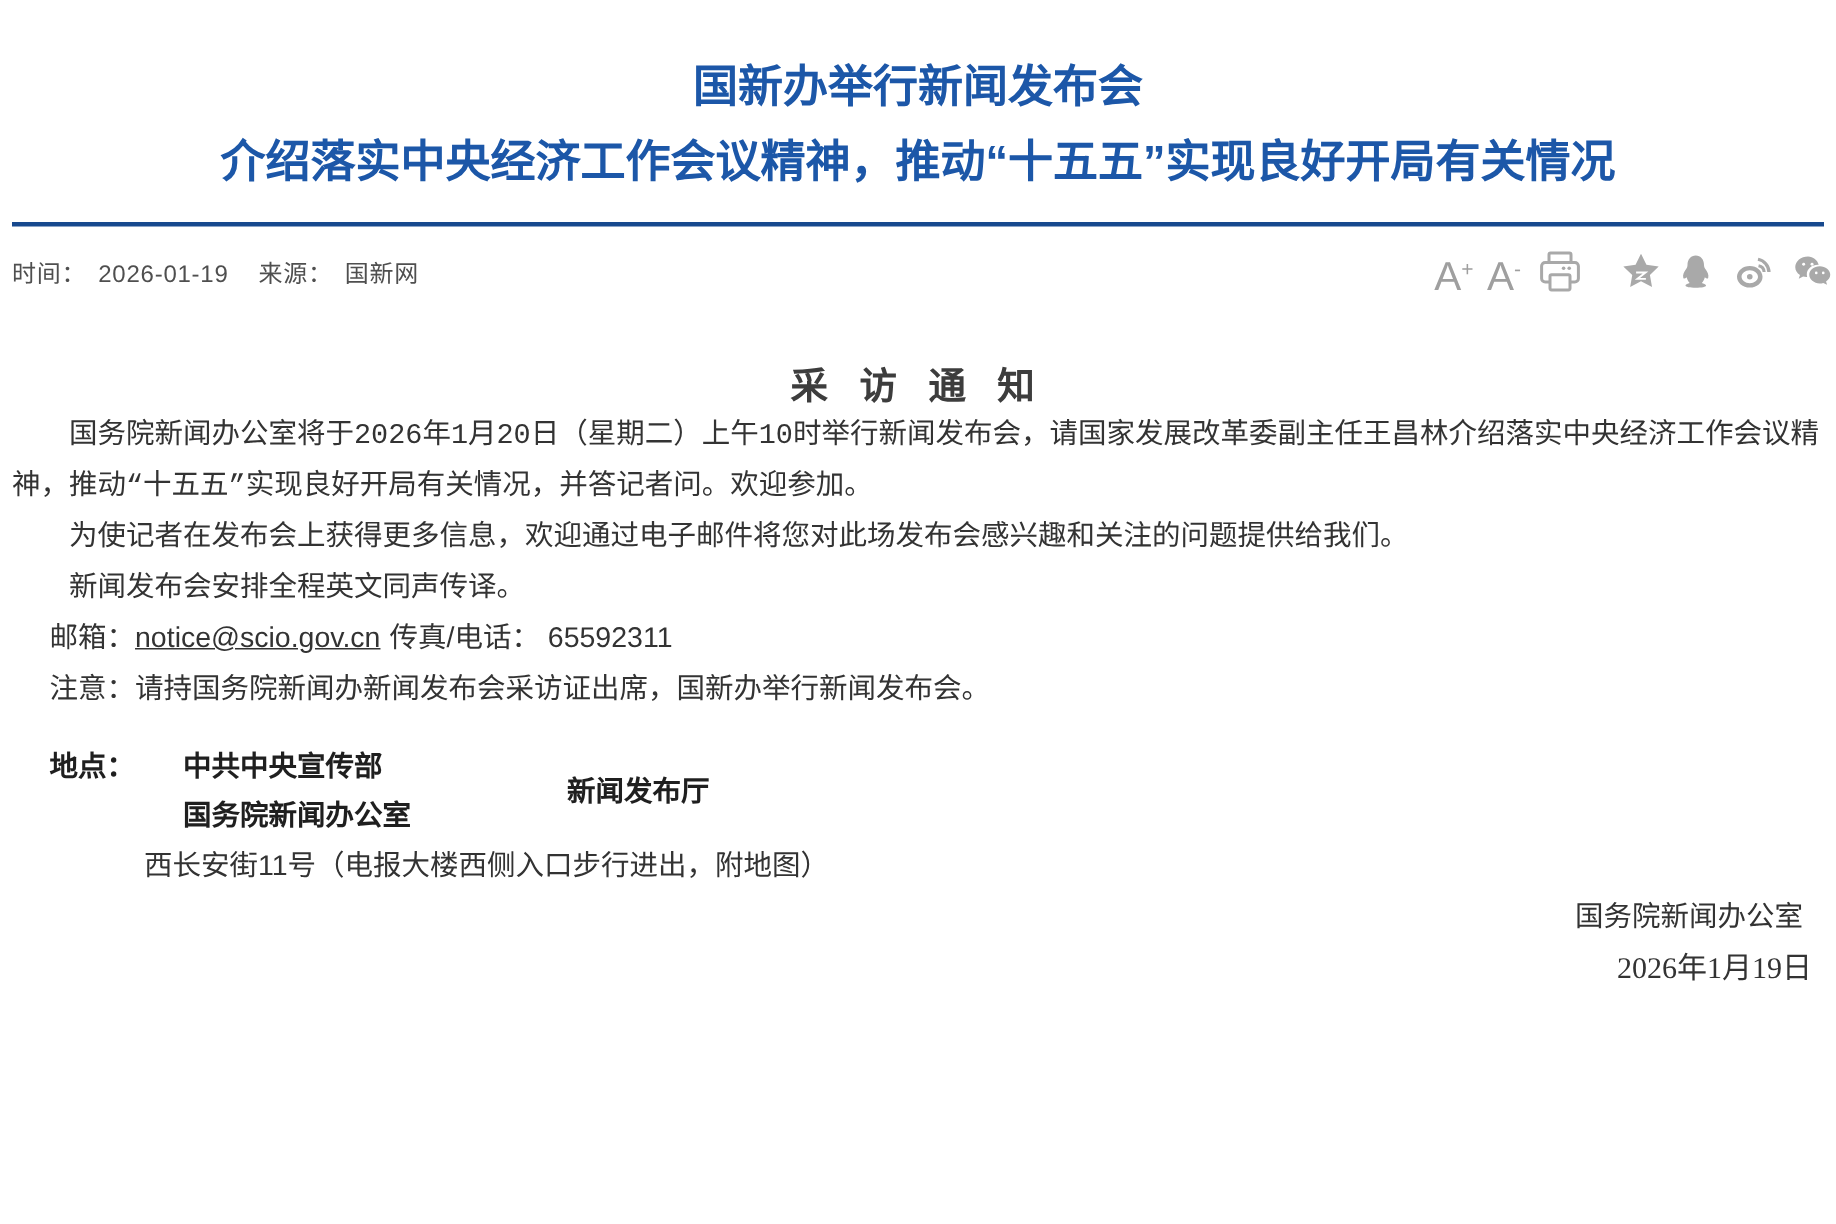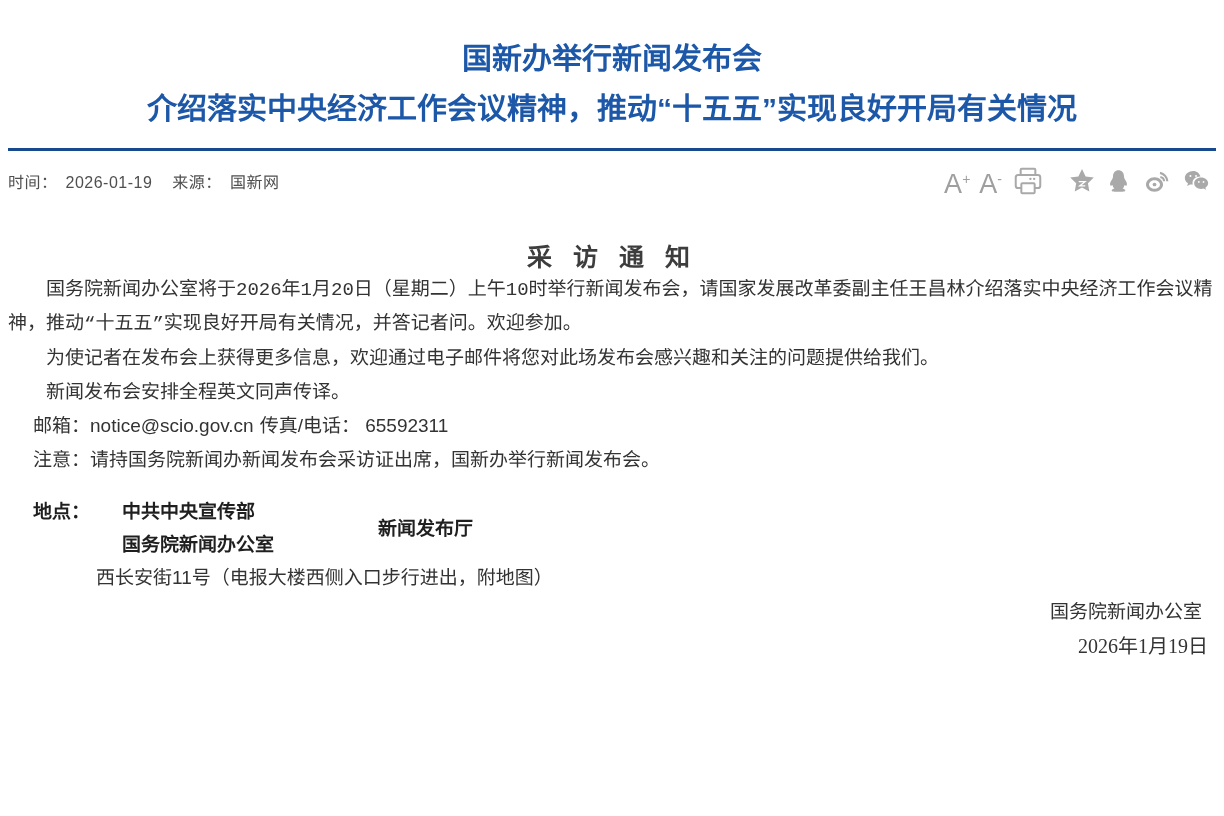--- a/index.html
+++ b/index.html
@@ -30,21 +30,21 @@
     height: 3px;
     background: #17498e;
     margin: 14px 8px 0 8px;
   }
 
   
   .meta-row {
     display: flex;
     justify-content: space-between;
     align-items: center;
-    padding: 10px 12px 0 8px;
+    padding: 10px 0 0 8px;
     height: 40px;
   }
   .meta-left {
     font-size: 16px;
     color: #4f4f4f;
     letter-spacing: 0.5px;
   }
   .meta-left .lbl { margin-right: 8px; }
   .meta-left .val { margin-right: 20px; }
   .meta-tools {
@@ -80,21 +80,21 @@
   .content {
     padding: 0 8px;
     font-size: 19px;
     line-height: 34px;
     color: #333333;
   }
   .content p { margin: 0; }
   .para { margin-top: 25px; text-indent: 38px; }
   .first-para { margin-top: 38px; font-family: Liberation Mono, monospace; }
   .plain-line { margin-top: 25px; padding-left: 25px; }
-  .contact-line .sp { margin-right: 6px; }
+  .contact-line .sp { margin-right: 6px; text-decoration: underline; }
 
   
   .venue {
     display: flex;
     align-items: flex-start;
     margin-top: 18px;
     padding-left: 25px;
     font-weight: 700;
     color: #1f1f1f;
     line-height: 33px;

